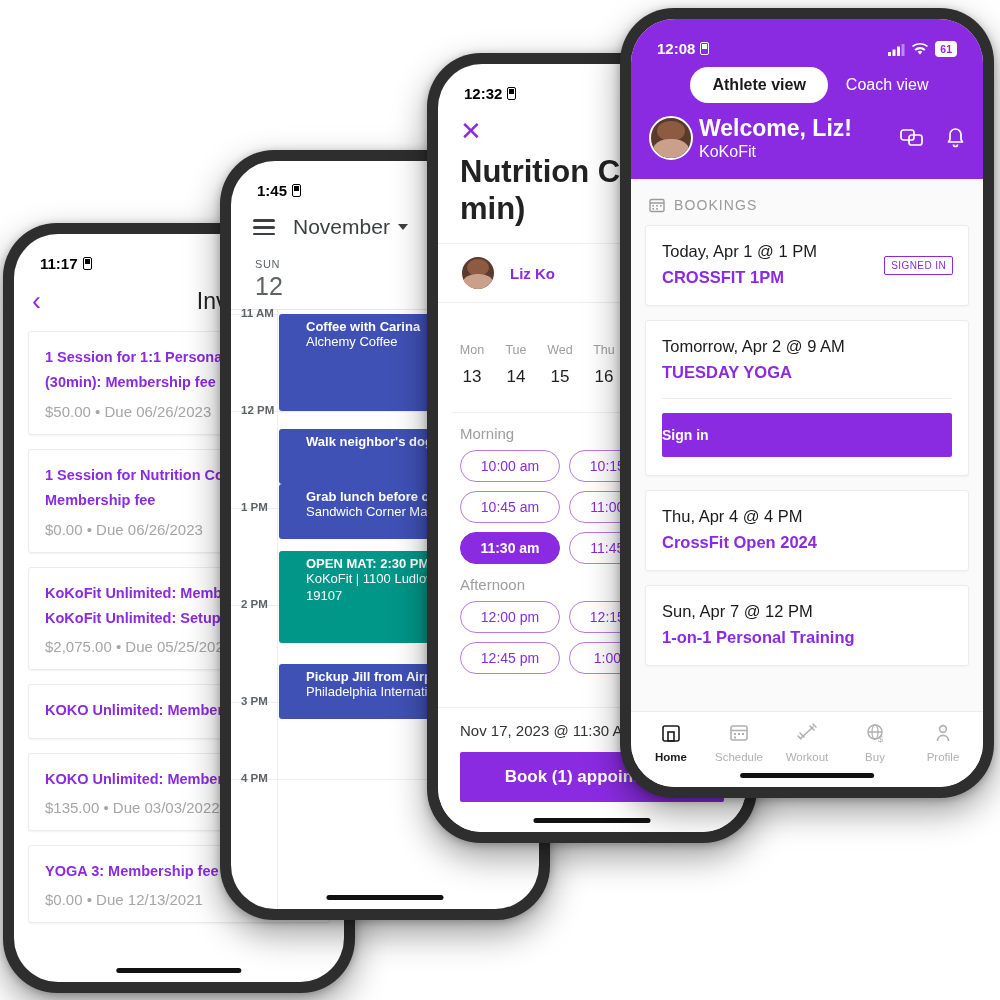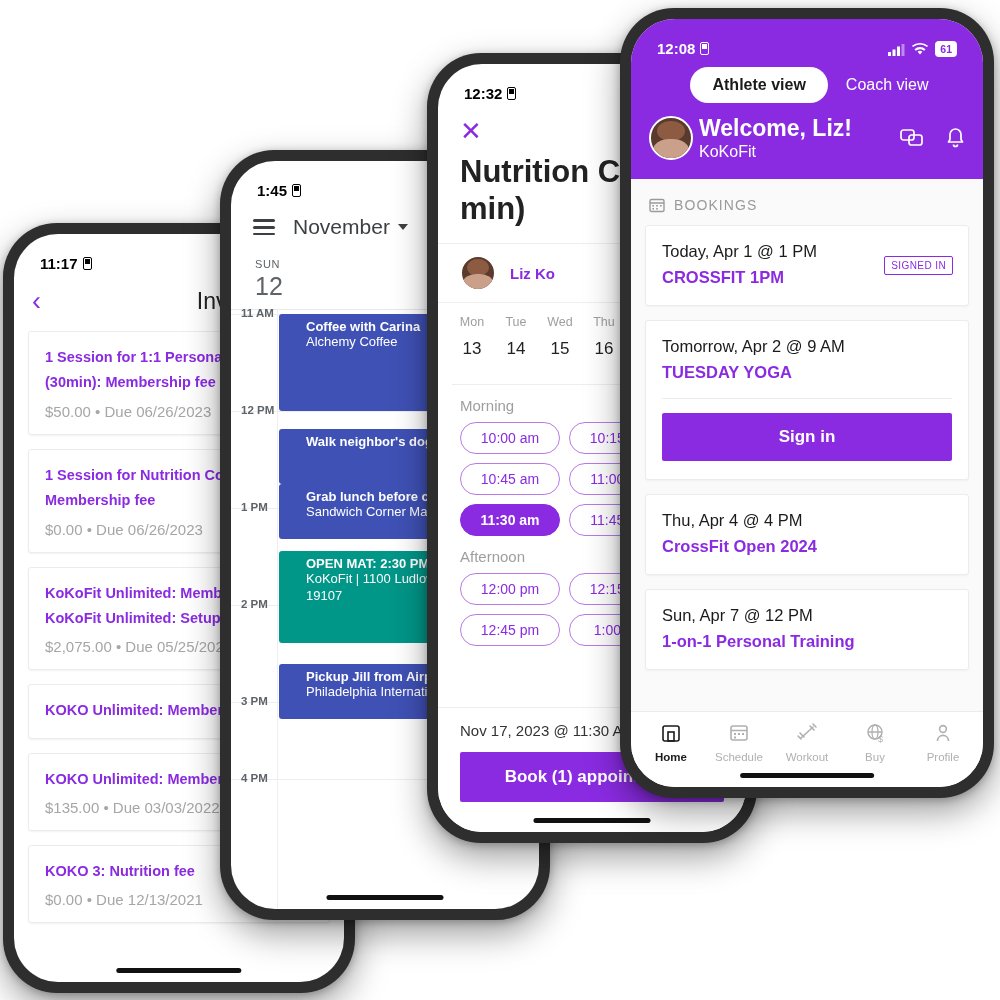--- a/index.html
+++ b/index.html
@@ -92,21 +92,21 @@
   .evt.blue { background:#3f51b5; }
   .evt.teal { background:#009688; }
 
   
   #phone-booking { left: 427px; top: 53px; width: 330px; height: 790px; }
   .bk-close { color:#8A2BE2; font-size:26px; padding: 14px 22px 2px 22px; line-height:1; font-weight:300;}
   .bk-title { font-size:31px; font-weight:bold; color:#222; padding: 8px 22px 16px 22px; line-height:1.18; white-space:nowrap;}
   .bk-coach { display:flex; align-items:center; gap:14px; padding: 11px 22px; border-top:1px solid #eee; border-bottom:1px solid #eee;}
   .bk-coach .nm { color:#8A2BE2; font-size:15px; font-weight:600;}
   .bk-week { display:flex; padding: 12px 12px 0 12px; }
-  .bk-day { width: 44px; text-align:center; }
+  .bk-day { width: 44px; text-align:center;margin-top:28px; }
   .bk-day .d { font-size:12.5px; color:#9e9e9e; }
   .bk-day .n { font-size:17px; color:#222; margin-top:10px; font-weight:500;}
   .bk-expand { text-align:center; color:#8A2BE2; font-size:13px; padding: 2px 0 8px 0; margin-left:120px;}
   .bk-sep { border-top:1px solid #eee; margin: 0 14px; }
   .bk-section { font-size:15px; color:#9e9e9e; padding: 12px 22px 8px 22px; }
   .slots { display:flex; flex-wrap:wrap; gap:9px; padding: 0 22px; }
   .slot {
     width: 100px; text-align:center; padding: 7px 0;
     border:1.4px solid #b97ae8; border-radius: 16px;
     color:#8A2BE2; font-size:14px; background:#fff;
@@ -134,21 +134,21 @@
   .hm-name { font-size:23px; font-weight:bold; line-height:1.15;}
   .hm-sub { font-size:16px; margin-top:2px;}
   .hm-icons { margin-left:auto; display:flex; gap:22px; align-items:center;}
   .hm-body { padding: 0 14px; }
   .hm-sec { display:flex; align-items:center; gap:9px; padding: 18px 4px 12px 4px; color:#9a9a9a; font-size:14px; letter-spacing:1.1px;}
   .bk-card { background:#fff; border:1px solid #ececec; border-radius:3px; padding: 16px 16px 18px 16px; margin-bottom:14px; box-shadow:0 1px 2px rgba(0,0,0,.04); position:relative;}
   .bk-when { font-size:16.5px; color:#1b1b1b; font-weight:500;}
   .bk-what { font-size:16.5px; color:#8A2BE2; font-weight:bold; margin-top:7px;}
   .badge { position:absolute; right:15px; top:30px; border:1px solid #8A2BE2; color:#8A2BE2; font-size:10px; padding:3px 6px; border-radius:2px; letter-spacing:.4px;}
   .hr-lite { border-top:1px solid #ececec; margin: 16px 0 14px 0;}
-  .signin-btn { background:#8A2BE2; color:#fff; text-align:center; padding: 14px 0; font-size:17px; font-weight:bold; border-radius:2px;}
+  .signin-btn { background:#8A2BE2; color:#fff; text-align:left; padding: 14px 0; font-size:14px; font-weight:bold; border-radius:2px;}
   .hm-tabs {
     position:absolute; left:0; right:0; bottom:0; background:#fff;
     border-top:1px solid #ececec; display:flex; padding: 10px 6px 24px 6px;
   }
   .tab { flex:1; text-align:center; color:#b0b0b0; font-size:11.5px; }
   .tab.active { color:#1b1b1b; font-weight:bold; }
   .tab .ic { display:block; margin: 0 auto 5px auto; }
   .avatar {
     border-radius:50%; background:#5b3a2e; overflow:hidden;
     display:inline-block; position:relative; border:2px solid #fff;
@@ -193,21 +193,21 @@
             <div class="inv-meta">$2,075.00  •  Due 05/25/2021</div>
           </div>
           <div class="inv-card">
             <div class="inv-line">KOKO Unlimited: Membership</div>
           </div>
           <div class="inv-card">
             <div class="inv-line">KOKO Unlimited: Membership</div>
             <div class="inv-meta">$135.00  •  Due 03/03/2022</div>
           </div>
           <div class="inv-card">
-            <div class="inv-line">KOKO 3: Nutrition fee</div>
+            <div class="inv-line">YOGA 3: Membership fee</div>
             <div class="inv-meta">$0.00  •  Due 12/13/2021</div>
           </div>
         </div>
       <div class="homebar"></div>
     </div>
   </div>
 
   <div class="phone" id="phone-calendar">
     <div class="screen">
       <div class="statusbar">

